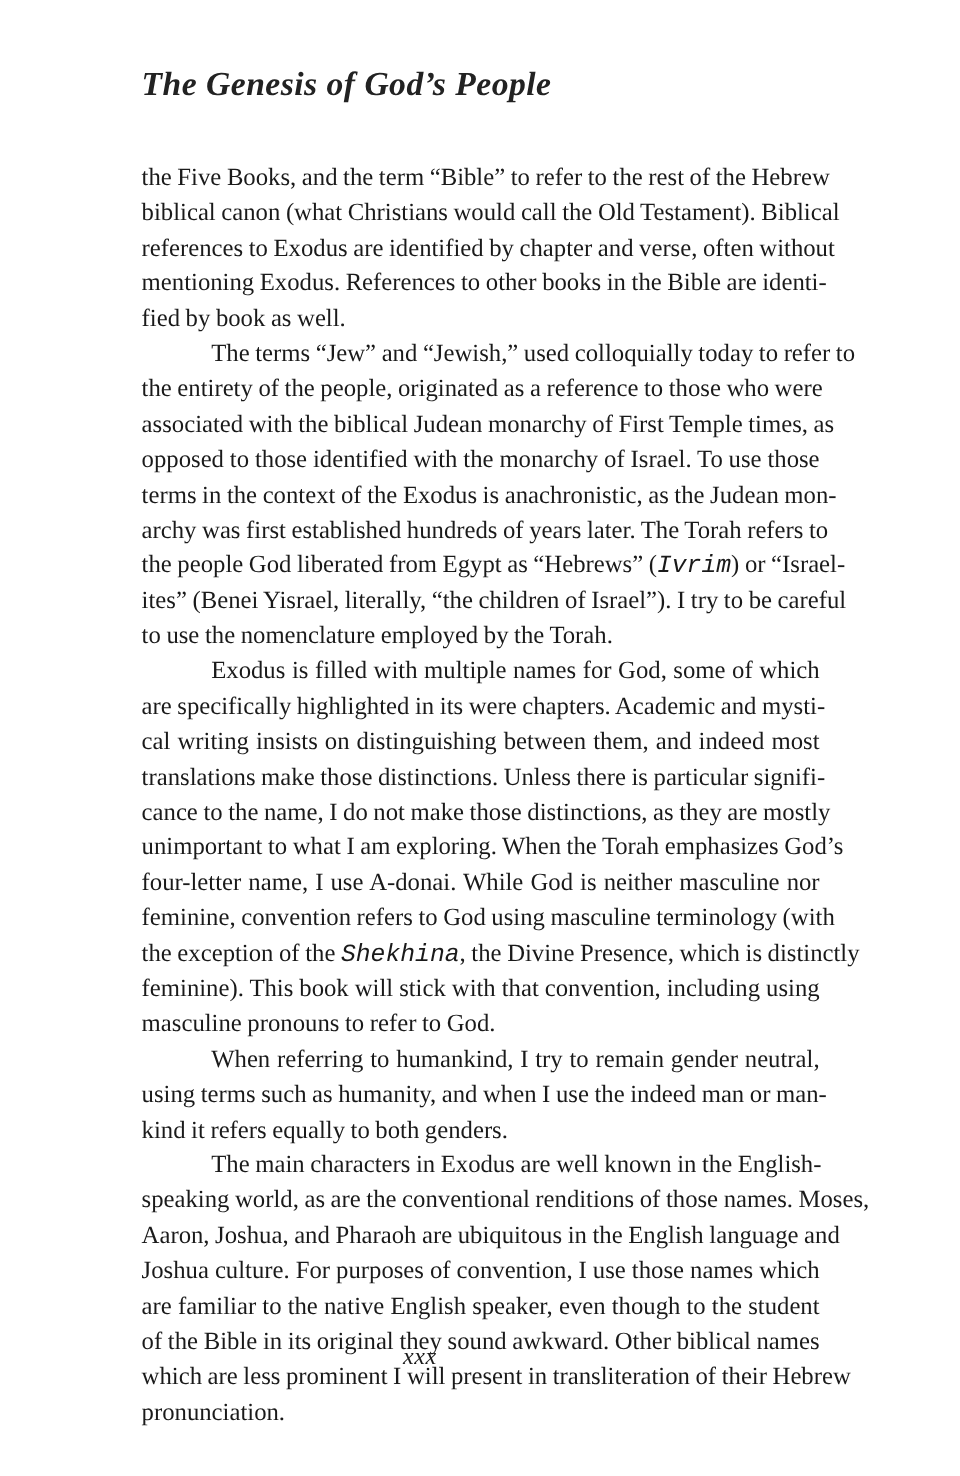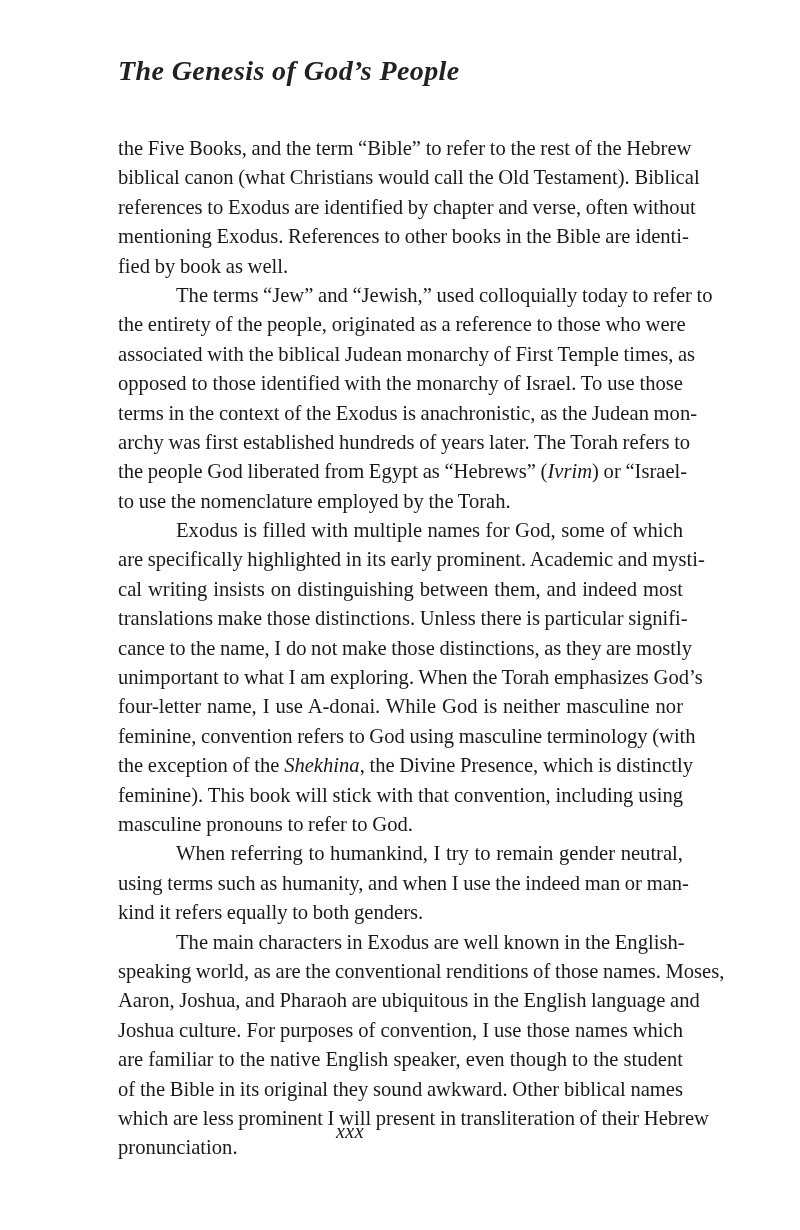--- a/index.html
+++ b/index.html
@@ -47,20 +47,21 @@
       font-family: Liberation Serif, serif;
     }
     .line.indent {
       text-indent: 58px;
     }
     .line .seg {
       display: inline;
     }
     .line .seg.it {
       font-style: italic;
+      font-family: Liberation Mono, monospace;
     }
     .folio {
       position: absolute;
       left: 0;
       width: 700px;
       top: 1120px;
       text-align: center;
       font-style: italic;
       font-size: 20px;
       letter-spacing: 0.5px;
@@ -81,25 +82,26 @@
       <span class="line last"><span class="seg">fied by book as well.</span></span>
     </div>
     <div>
       <span class="line indent"><span class="seg">The terms “Jew” and “Jewish,” used colloquially today to refer to</span></span>
       <span class="line"><span class="seg">the entirety of the people, originated as a reference to those who were</span></span>
       <span class="line"><span class="seg">associated with the biblical Judean monarchy of First Temple times, as</span></span>
       <span class="line"><span class="seg">opposed to those identified with the monarchy of Israel. To use those</span></span>
       <span class="line"><span class="seg">terms in the context of the Exodus is anachronistic, as the Judean mon-</span></span>
       <span class="line"><span class="seg">archy was first established hundreds of years later. The Torah refers to</span></span>
       <span class="line"><span class="seg">the people God liberated from Egypt as “Hebrews” (</span><span class="seg it">Ivrim</span><span class="seg">) or “Israel-</span></span>
+      <span class="line"><span class="seg">ites” (Benei Yisrael, literally, “the children of Israel”). I try to be careful</span></span>
       <span class="line last"><span class="seg">to use the nomenclature employed by the Torah.</span></span>
     </div>
     <div>
       <span class="line indent"><span class="seg">Exodus is filled with multiple names for God, some of which</span></span>
-      <span class="line"><span class="seg">are specifically highlighted in its early prominent. Academic and mysti-</span></span>
+      <span class="line"><span class="seg">are specifically highlighted in its were chapters. Academic and mysti-</span></span>
       <span class="line"><span class="seg">cal writing insists on distinguishing between them, and indeed most</span></span>
       <span class="line"><span class="seg">translations make those distinctions. Unless there is particular signifi-</span></span>
       <span class="line"><span class="seg">cance to the name, I do not make those distinctions, as they are mostly</span></span>
       <span class="line"><span class="seg">unimportant to what I am exploring. When the Torah emphasizes God’s</span></span>
       <span class="line"><span class="seg">four-letter name, I use A-donai. While God is neither masculine nor</span></span>
       <span class="line"><span class="seg">feminine, convention refers to God using masculine terminology (with</span></span>
       <span class="line"><span class="seg">the exception of the </span><span class="seg it">Shekhina</span><span class="seg">, the Divine Presence, which is distinctly</span></span>
       <span class="line"><span class="seg">feminine). This book will stick with that convention, including using</span></span>
       <span class="line last"><span class="seg">masculine pronouns to refer to God.</span></span>
     </div>

